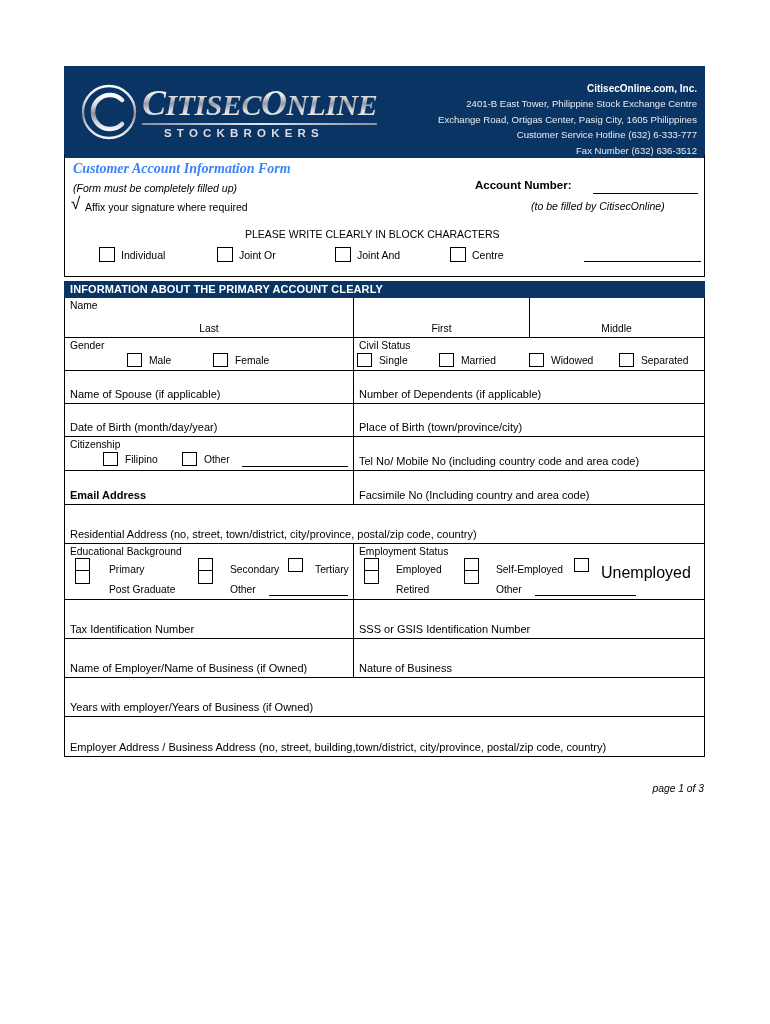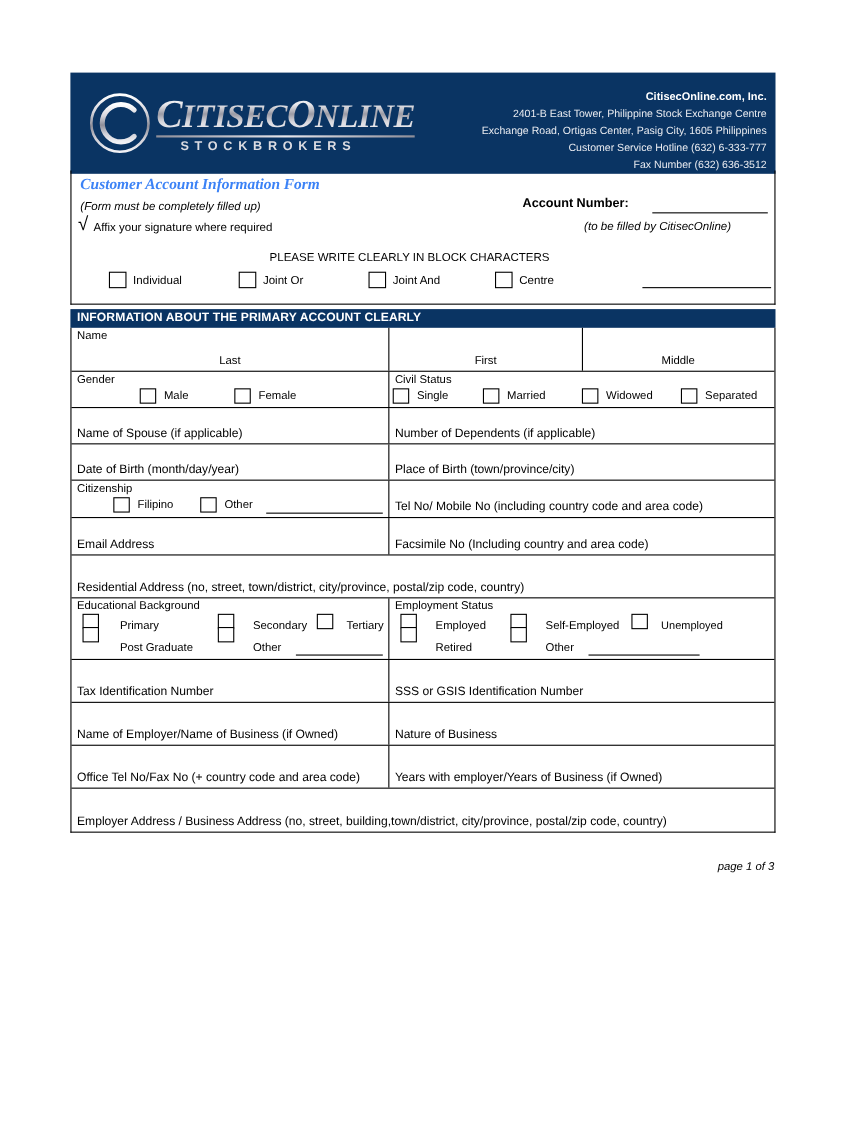--- a/index.html
+++ b/index.html
@@ -385,21 +385,21 @@
           </div>
           <span class="uline" style="position:absolute; left:177px; top:29px; width:106px;"></span>
         </div>
       </div>
       <div class="cell" style="width:349px;">
         <span class="cap-bl">Tel No/ Mobile No (including country code and area code)</span>
       </div>
     </div>
 
     <div class="row" style="height:34px;">
-      <div class="cell" style="width:289px;">
+      <div class="cell" style="width:289px;font-weight:bold;">
         <span class="cap-bl">Email Address</span>
       </div>
       <div class="cell" style="width:349px;">
         <span class="cap-bl">Facsimile No (Including country and area code)</span>
       </div>
     </div>
 
     <div class="row" style="height:39px;">
       <div class="cell" style="width:638px;">
         <span class="cap-bl">Residential Address (no, street, town/district, city/province, postal/zip code, country)</span>
@@ -441,21 +441,21 @@
 
           <div class="cb-stack" style="left:110px; top:14px;">
             <span class="cb cb-sm"></span>
             <span class="cb cb-sm"></span>
           </div>
           <span style="position:absolute; left:142px; top:20px; font-size:10.3px;">Self-Employed</span>
           <span style="position:absolute; left:142px; top:40px; font-size:10.3px;">Other</span>
           <span class="uline" style="position:absolute; left:181px; top:51px; width:101px;"></span>
 
           <span class="cb cb-sm" style="position:absolute; left:220px; top:14px;"></span>
-          <span style="position:absolute; left:247px; top:20px; font-size:10px;">Unemployed</span>
+          <span style="position:absolute; left:247px; top:20px; font-size:16px;">Unemployed</span>
         </div>
       </div>
     </div>
 
     <div class="row" style="height:39px;">
       <div class="cell" style="width:289px;">
         <span class="cap-bl">Tax Identification Number</span>
       </div>
       <div class="cell" style="width:349px;">
         <span class="cap-bl">SSS or GSIS Identification Number</span>
@@ -465,23 +465,20 @@
     <div class="row" style="height:39px;">
       <div class="cell" style="width:289px;">
         <span class="cap-bl">Name of Employer/Name of Business (if Owned)</span>
       </div>
       <div class="cell" style="width:349px;">
         <span class="cap-bl">Nature of Business</span>
       </div>
     </div>
 
     <div class="row" style="height:39px;">
-      <div class="cell" style="width:289px;">
-        <span class="cap-bl">Office Tel No/Fax No (+ country code and area code)</span>
-      </div>
       <div class="cell" style="width:349px;">
         <span class="cap-bl">Years with employer/Years of Business (if Owned)</span>
       </div>
     </div>
 
     <div class="row" style="height:39px;">
       <div class="cell" style="width:638px;">
         <span class="cap-bl">Employer Address / Business Address (no, street, building,town/district, city/province, postal/zip code, country)</span>
       </div>
     </div>

